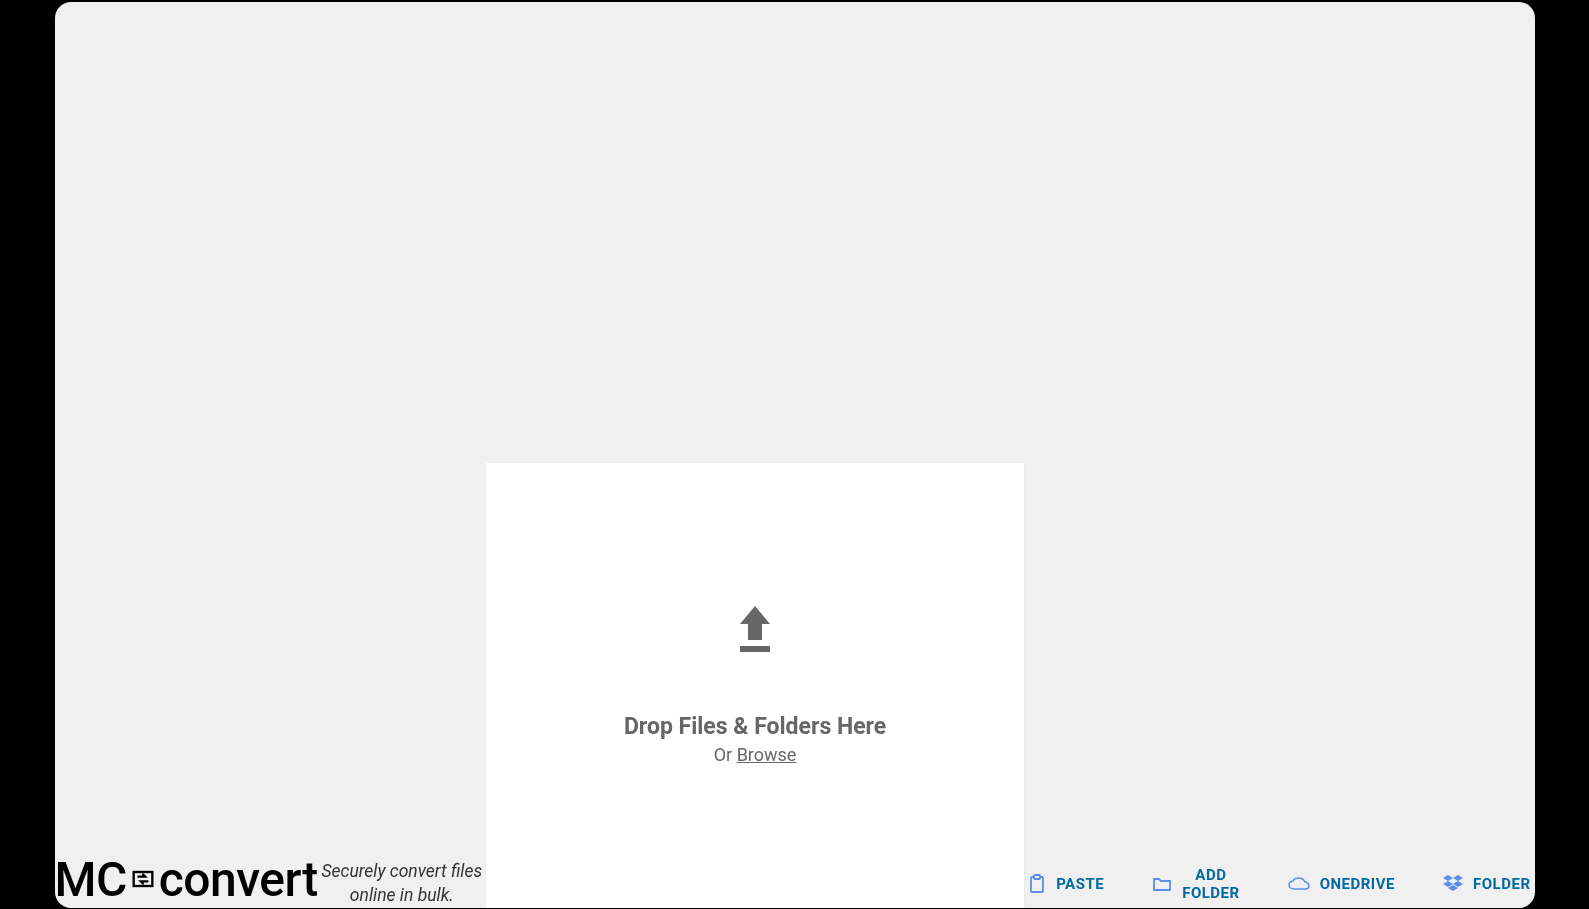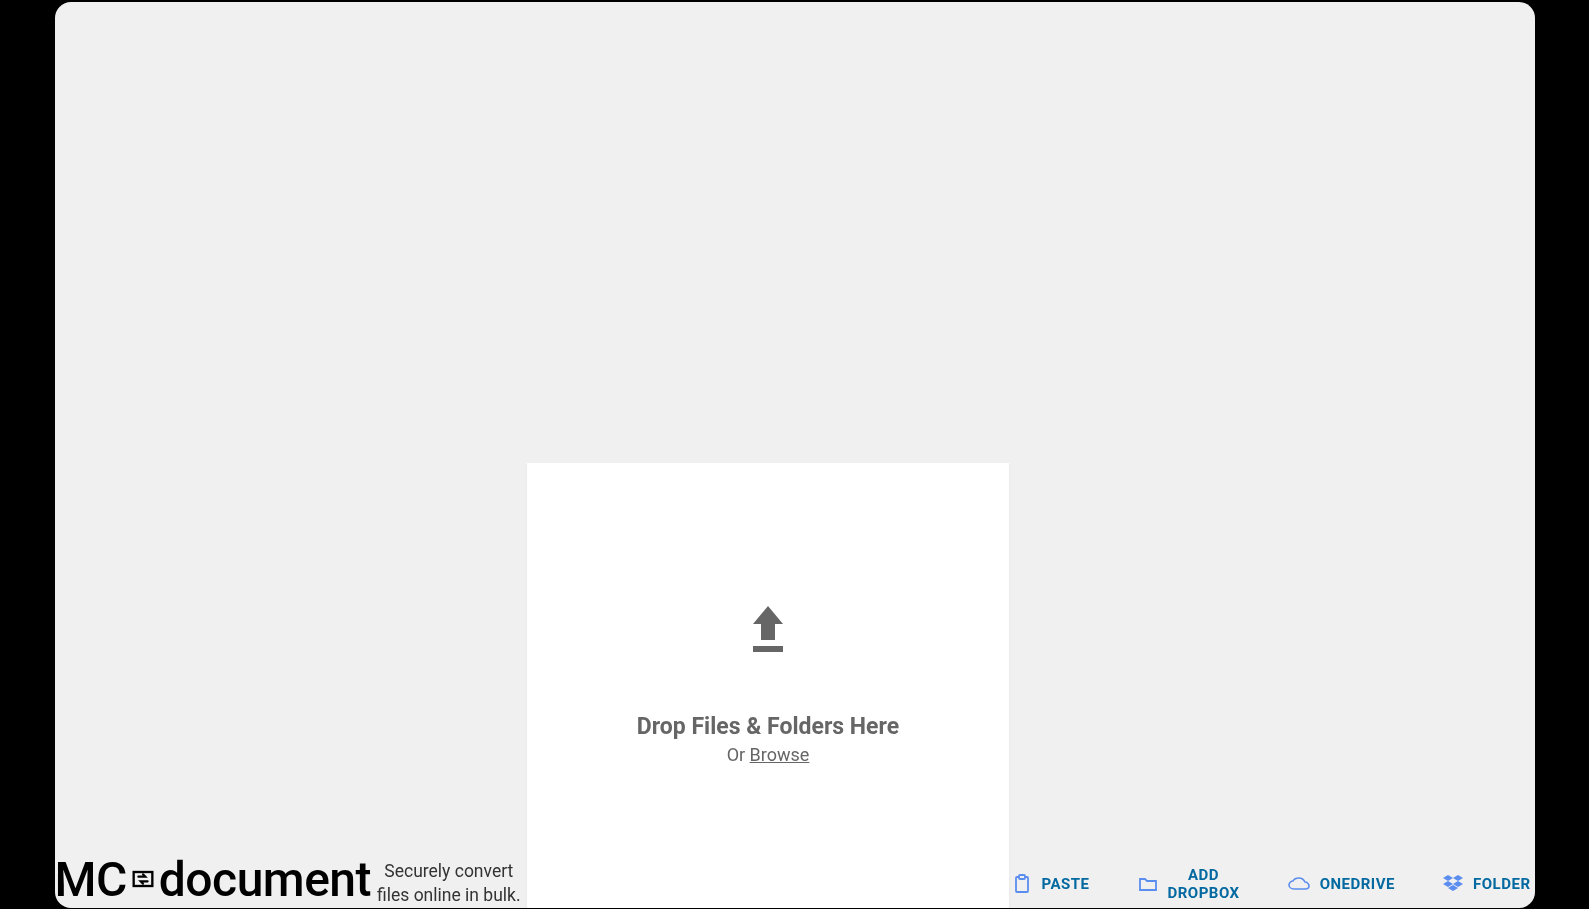--- a/index.html
+++ b/index.html
@@ -41,20 +41,21 @@
       align-items: center;
       justify-content: center;
       margin: 0 2px;
     }
     .tagline {
       margin-top: 29px;
       text-align: center;
       font-size: 17.5px;
       color: #333;
       line-height: 1.4;
+      font-style: italic;
     }
     .dropzone {
       margin-top: 70px;
       background: #fff;
       width: 860px;
       height: 445px;
       display: flex;
       flex-direction: column;
       align-items: center;
       justify-content: center;
@@ -110,21 +111,21 @@
 <div class="window">
 
   <div class="logo">
     <span>MC</span>
     <span class="logo-o">
       <svg width="28" height="28" viewBox="0 0 24 24" fill="none">
         <rect x="4" y="6" width="16" height="12" stroke="#000" stroke-width="2" fill="none"></rect>
         <path d="M8 10 L14 10 L12 8 M16 14 L10 14 L12 16" stroke="#000" stroke-width="1.8" fill="none" stroke-linecap="round"></path>
       </svg>
     </span>
-    <span>document</span>
+    <span>convert</span>
   </div>
 
   <div class="tagline">
     <div>Securely convert files online in bulk.</div>
   </div>
 
   <div class="dropzone">
     <div class="upload-icon">
       <svg width="46" height="48" viewBox="0 0 46 48" fill="#666">
         <path d="M23 0 L38 18 L30 18 L30 34 L16 34 L16 18 L8 18 Z"></path>
@@ -148,21 +149,21 @@
       </span>
       <span>PASTE</span>
     </button>
 
     <button class="action-button">
       <span class="action-icon">
         <svg width="20" height="16" viewBox="0 0 20 16" fill="none" stroke="#5b8def" stroke-width="1.8">
           <path d="M2 3 L2 14 L18 14 L18 5 L9 5 L7 3 Z"></path>
         </svg>
       </span>
-      <span>ADD DROPBOX</span>
+      <span>ADD FOLDER</span>
     </button>
 
     <button class="action-button">
       <span class="action-icon">
         <svg width="22" height="14" viewBox="0 0 22 14" fill="none" stroke="#5b8def" stroke-width="1.6">
           <path d="M6 12 C3 12 1 10 1 8 C1 6 3 4 5 4 C6 2 8 1 11 1 C14 1 16 3 17 5 C19 5 21 7 21 9 C21 11 19 12 17 12 Z"></path>
         </svg>
       </span>
       <span>ONEDRIVE</span>
     </button>

